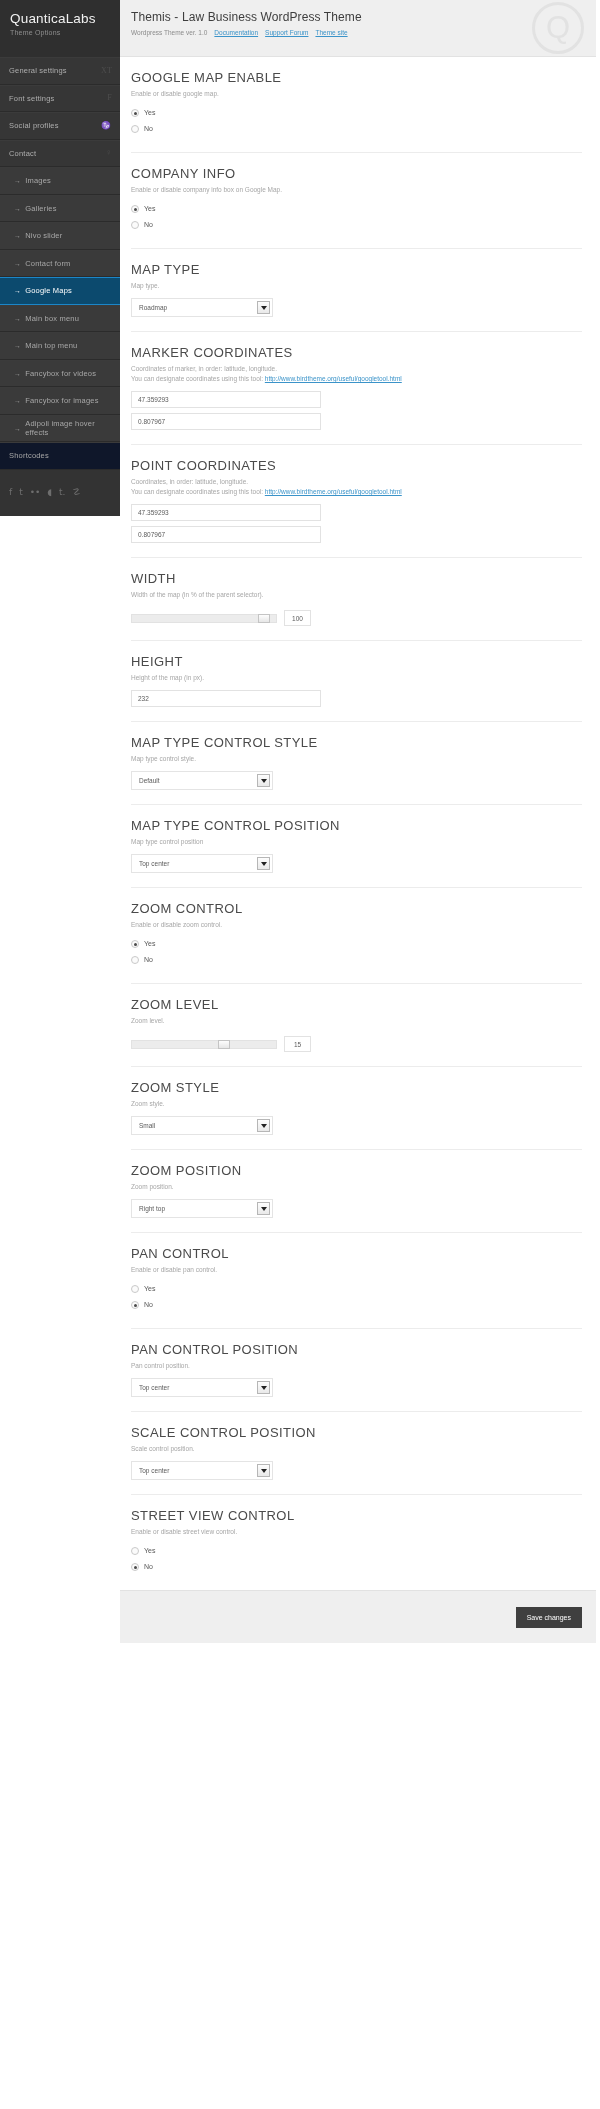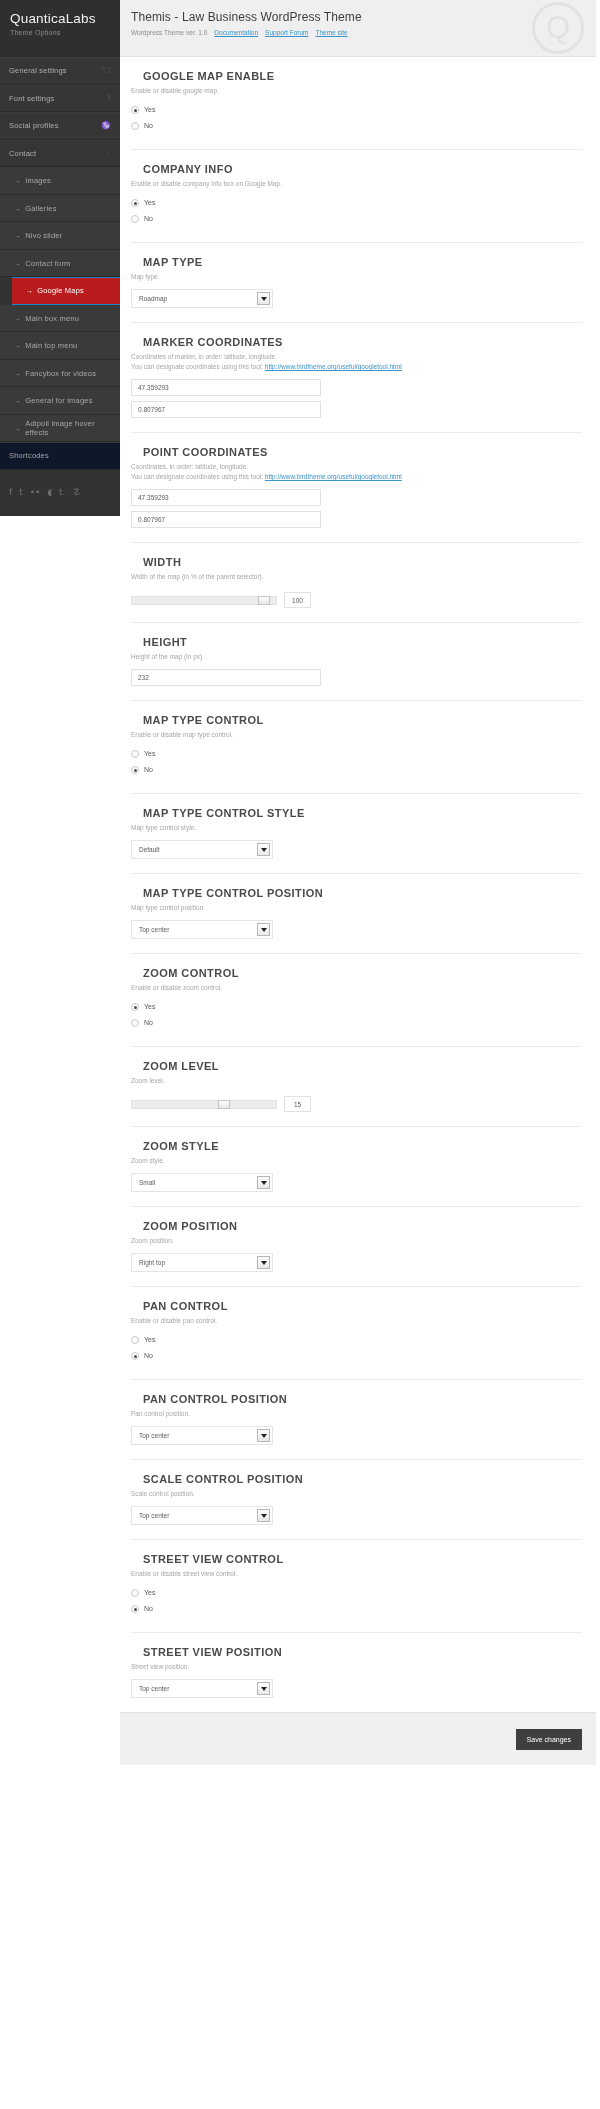--- a/index.html
+++ b/index.html
@@ -70,25 +70,24 @@
     background: #3a3a3a;
     padding-left: 14px;
     color: #a8a8a8;
   }
   .nav-item.sub .arrow {
     color: #9a9a9a;
     margin-right: 4px;
     font-size: 7px;
   }
   .nav-item.active {
-    background: #b91c1c;
+    background: #0c4a6e;
     color: #ffffff;
     border-top-color: #1b86c8;
     border-bottom-color: #1b86c8;
-    margin-left: 12px;
   }
   .nav-item.active .arrow { color: #ffffff; }
   .nav-item.section-foot {
     background: #0f172a;
     color: #a6a6a6;
   }
   .sidebar-spacer { flex: 1 1 auto; background: #333333; }
   .social {
     height: 46px;
     display: flex;
@@ -153,27 +152,26 @@
   }
 
   .content { padding: 0 14px 0 11px; background: #fff; flex: 1 1 auto; }
 
   .field {
     padding: 13px 0 14px 0;
     border-bottom: 1px solid #ececec;
   }
   .field:last-child { border-bottom: none; }
   .field h3 {
-    font-size: 11px;
-    font-weight: bold;
+    font-size: 13px;
+    font-weight: normal;
     color: #4a4a4a;
     letter-spacing: .45px;
     text-transform: uppercase;
     margin-bottom: 4px;
-    margin-left: 12px;
   }
   .field .desc {
     font-size: 6.5px;
     color: #a6a6a6;
     line-height: 10px;
   }
   .field .desc a {
     color: #3a93c9;
     text-decoration: underline;
   }
@@ -346,21 +344,21 @@
         <div class="nav-item sub">
           <span class="arrow">→</span>
           <span class="label">Main top menu</span>
         </div>
         <div class="nav-item sub">
           <span class="arrow">→</span>
           <span class="label">Fancybox for videos</span>
         </div>
         <div class="nav-item sub">
           <span class="arrow">→</span>
-          <span class="label">General for images</span>
+          <span class="label">Fancybox for images</span>
         </div>
         <div class="nav-item sub">
           <span class="arrow">→</span>
           <span class="label">Adipoli image hover effects</span>
         </div>
         <div class="nav-item section-foot">
           <span class="label">Shortcodes</span>
         </div>
       </nav>
     <div class="sidebar-spacer"></div>
@@ -441,34 +439,20 @@
             </div>
             <div class="slider-val">100</div>
           </div>
         </div>
         <div class="field">
           <h3>HEIGHT</h3>
           <div class="desc"><span>Height of the map (in px).</span></div>
           <div class="txt">232</div>
         </div>
         <div class="field">
-          <h3>MAP TYPE CONTROL</h3>
-          <div class="desc"><span>Enable or disable map type control.</span></div>
-          <div class="radios">
-            <div class="radio-row">
-              <span class="radio"></span>
-              <span class="rlabel">Yes</span>
-            </div>
-            <div class="radio-row">
-              <span class="radio checked"></span>
-              <span class="rlabel">No</span>
-            </div>
-          </div>
-        </div>
-        <div class="field">
           <h3>MAP TYPE CONTROL STYLE</h3>
           <div class="desc"><span>Map type control style.</span></div>
           <div class="sel">
             <span>Default</span>
             <span class="arrow-box"></span>
           </div>
         </div>
         <div class="field">
           <h3>MAP TYPE CONTROL POSITION</h3>
           <div class="desc"><span>Map type control position</span></div>
@@ -554,27 +538,19 @@
             <div class="radio-row">
               <span class="radio"></span>
               <span class="rlabel">Yes</span>
             </div>
             <div class="radio-row">
               <span class="radio checked"></span>
               <span class="rlabel">No</span>
             </div>
           </div>
         </div>
-        <div class="field">
-          <h3>STREET VIEW POSITION</h3>
-          <div class="desc"><span>Street view position.</span></div>
-          <div class="sel">
-            <span>Top center</span>
-            <span class="arrow-box"></span>
-          </div>
-        </div>
       </div>
 
     <footer class="footer">
       <button class="save-btn">Save changes</button>
     </footer>
   </section>
 </div>
 
 </body></html>

